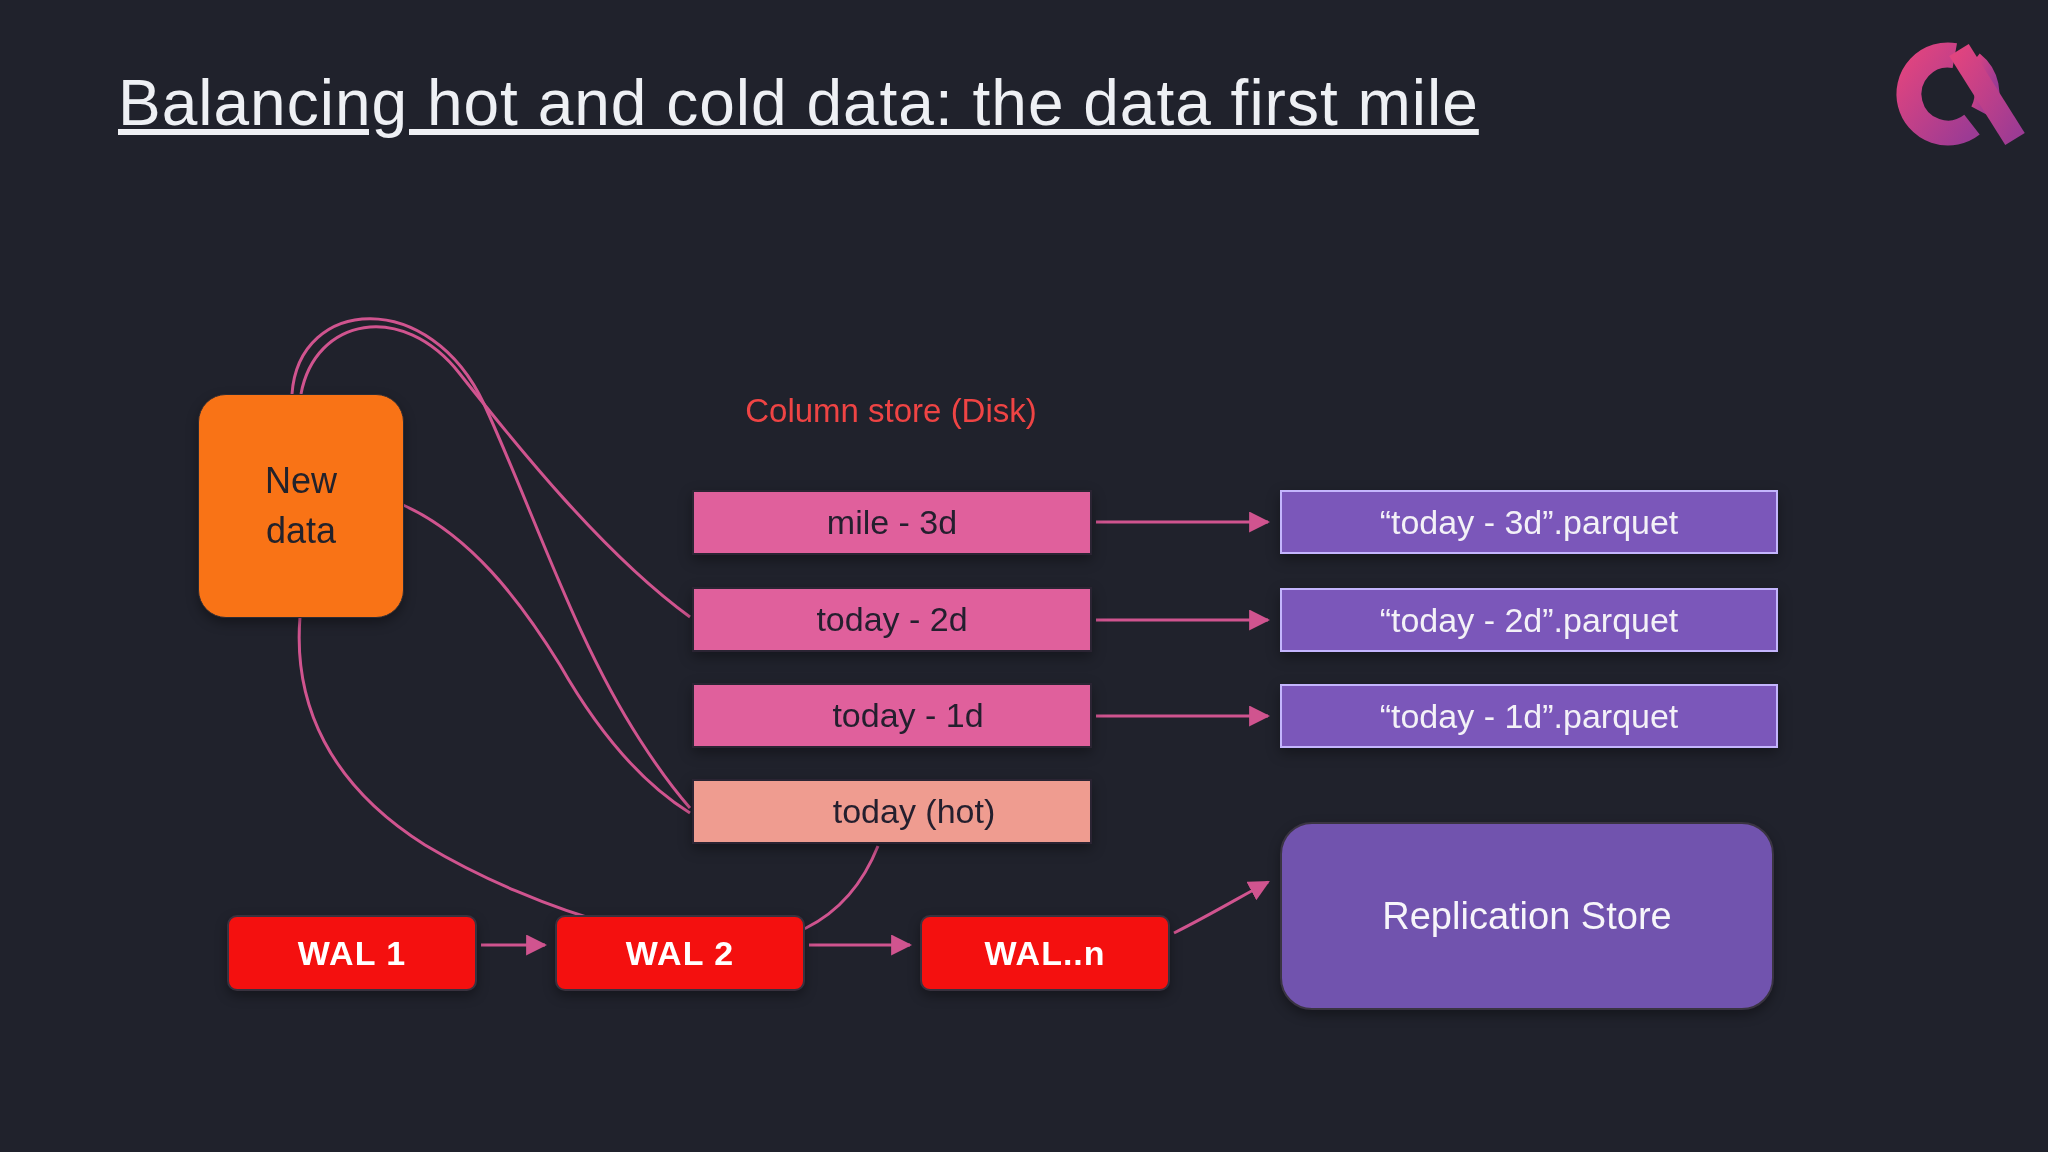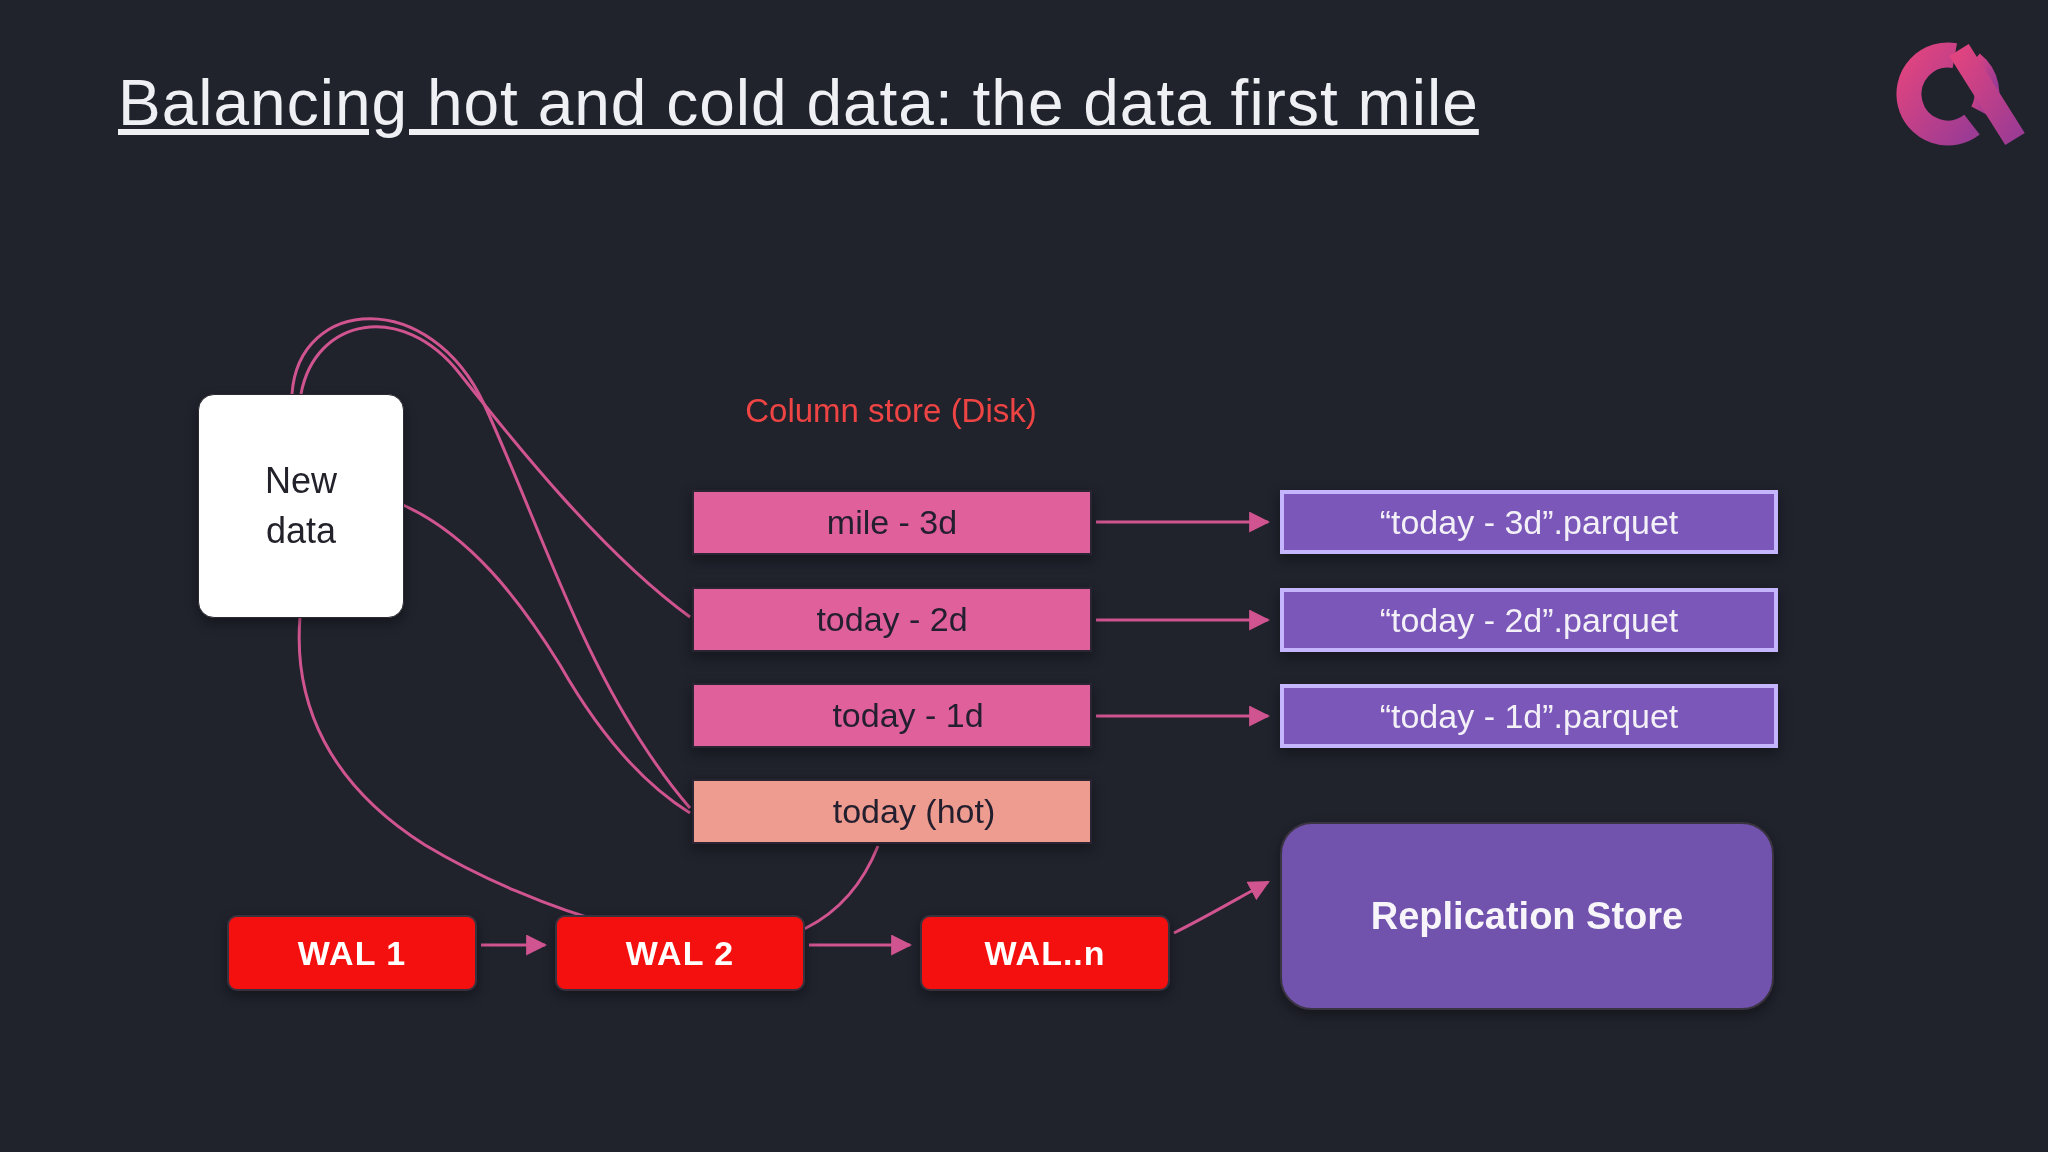--- a/index.html
+++ b/index.html
@@ -19,45 +19,45 @@
     position:absolute;
     font-size:33px;color:#ef4444;text-align:center;
   }
   .node{
     position:absolute;display:flex;align-items:center;justify-content:center;
     box-sizing:border-box;text-align:center;
     box-shadow:0 5px 12px rgba(0,0,0,.35);
   }
   .new-data{
     left:198px;top:394px;width:206px;height:224px;
-    background:#ffffff;border-radius:16px;
+    background:#f97316;border-radius:28px;
     color:#23222b;font-size:36px;line-height:1.4;
     border:1px solid #2c2c34;
   }
   .new-data .inner{width:110px;}
   .store-row{
     width:400px;height:65px;left:692px;
     background:#e0609c;border:2px solid #2b2433;
     color:#241f2e;font-size:34px;
   }
   .store-row.hot{background:#ef9c90;padding-left:44px;}
   .parquet-row{
     width:498px;height:64px;left:1280px;
-    background:#7b57ba;border:4px solid #c4b5fd;
+    background:#7b57ba;border:2px solid #c4b5fd;
     color:#f3f1f7;font-size:34px;
   }
   .wal{
     top:915px;width:250px;height:76px;
     background:#f4100f;border:2px solid #38323f;border-radius:10px;
     color:#ffffff;font-size:34px;font-weight:bold;letter-spacing:1px;
   }
   .replication{
     left:1280px;top:822px;width:494px;height:188px;
     background:#7153ae;border:2px solid #3a3442;border-radius:32px;
-    color:#f7f5fa;font-size:38px;font-weight:bold;
+    color:#f7f5fa;font-size:38px;font-weight:normal;
   }
   svg.overlay{position:absolute;left:0;top:0;}
 </style>
 </head>
 <body>
 
 <div class="slide">
 
   <div class="title">Balancing hot and cold data: the data first mile</div>
 

